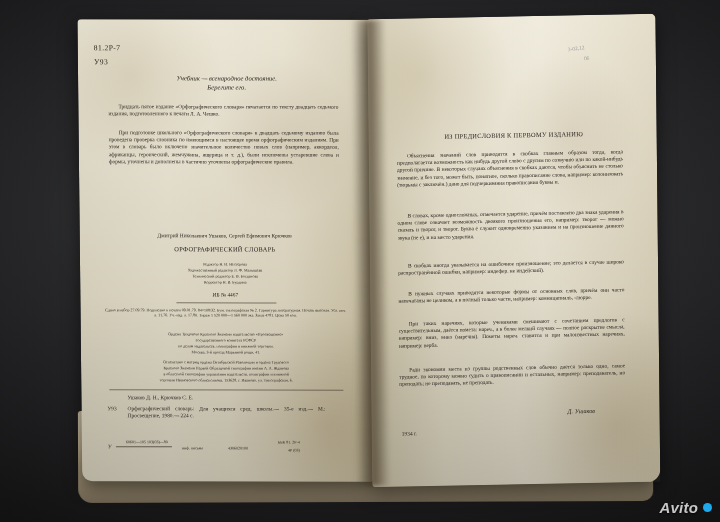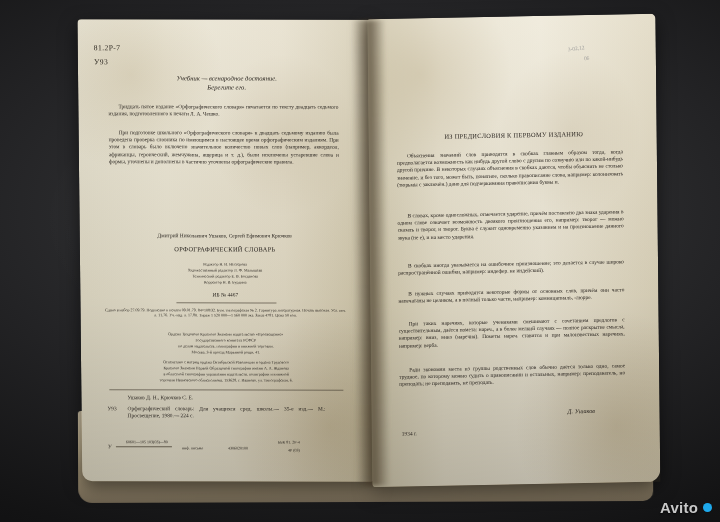--- a/index.html
+++ b/index.html
@@ -188,21 +188,21 @@
     text-shadow: 0 1px 2px rgba(0,0,0,0.8);
   }
   .watermark .dot {
     width: 9px;
     height: 9px;
     border-radius: 50%;
     background: #1fb6ff;
     display: inline-block;
     margin-left: 1px;
   }
-  .wm-av { font-weight: bold; }
+  .wm-av { font-weight: bold; font-style: italic; }
 </style>
 </head>
 <body>
 
 <div id="shot">
   <div class="backdrop"></div>
 
   <div class="book">
 
     <div class="block-shadow"></div>

